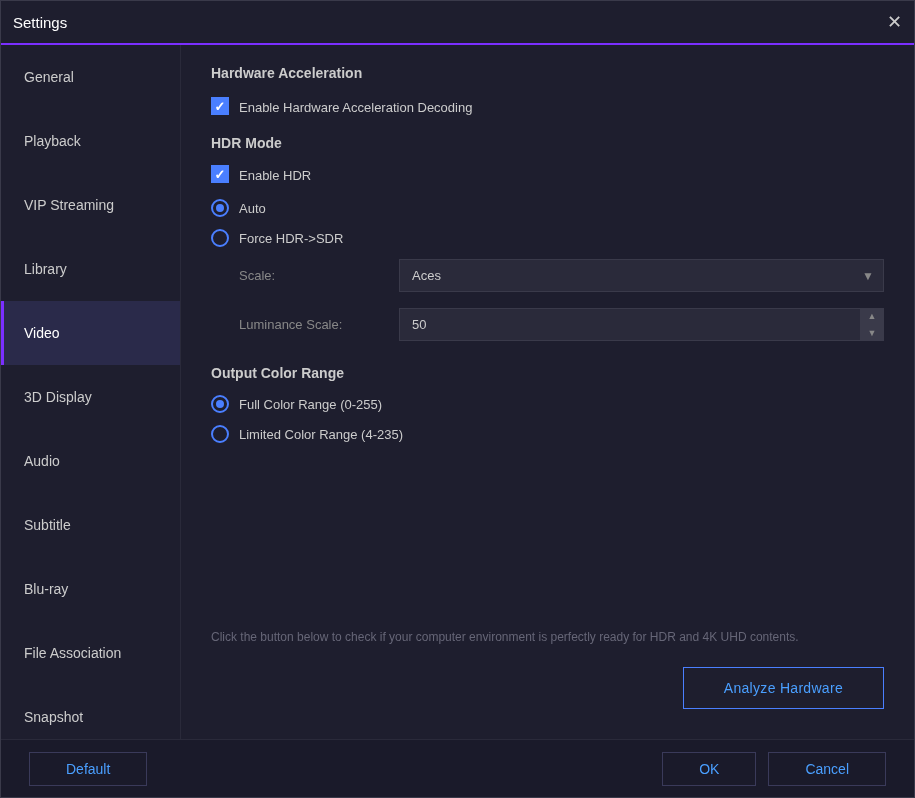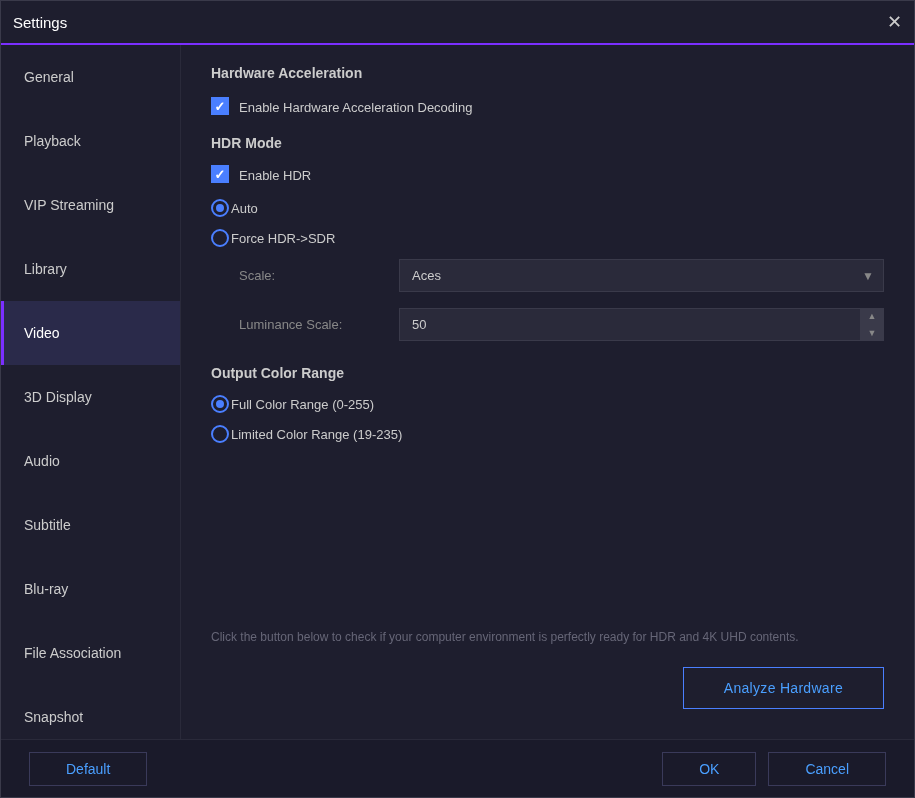--- a/index.html
+++ b/index.html
@@ -116,21 +116,21 @@
     }
     .hdr-title {
       color: #cccccc;
       font-size: 14px;
       font-weight: 600;
       margin-bottom: 14px;
     }
     .radio-row {
       display: flex;
       align-items: center;
-      gap: 2px;
+      gap: 10px;
       margin-bottom: 12px;
     }
     .radio-custom {
       width: 18px;
       height: 18px;
       border-radius: 50%;
       border: 2px solid #4a7fff;
       display: flex;
       align-items: center;
       justify-content: center;
@@ -354,21 +354,21 @@
       </div>
 
       <div class="output-section">
         <div class="output-title">Output Color Range</div>
         <div class="radio-row">
           <div class="radio-custom selected"></div>
           <span class="radio-label">Full Color Range (0-255)</span>
         </div>
         <div class="radio-row">
           <div class="radio-custom"></div>
-          <span class="radio-label">Limited Color Range (19-235)</span>
+          <span class="radio-label">Limited Color Range (4-235)</span>
         </div>
       </div>
 
       <div class="info-text">Click the button below to check if your computer environment is perfectly ready for HDR and 4K UHD contents.</div>
 
       <div class="analyze-btn-wrapper">
         <button class="analyze-btn">Analyze Hardware</button>
       </div>
 
     </div>

